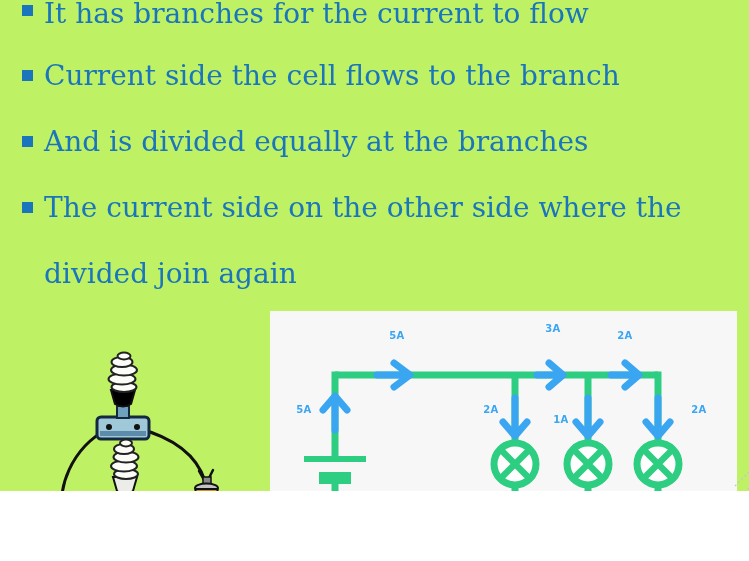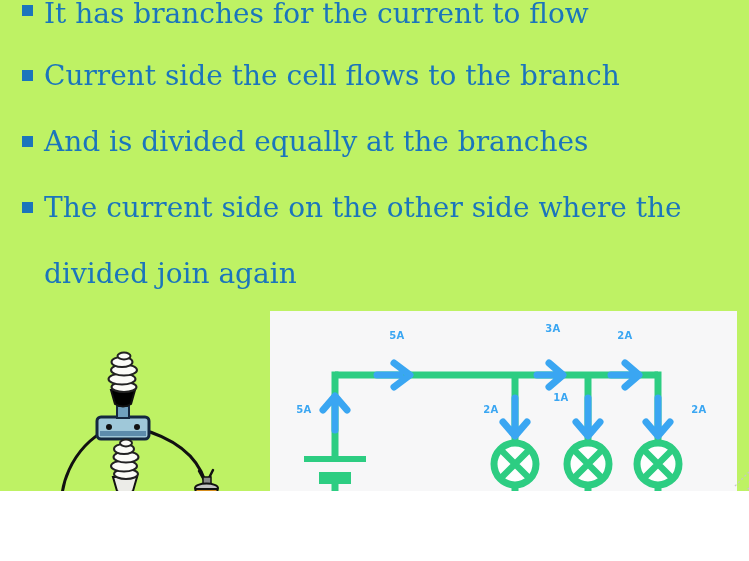--- a/index.html
+++ b/index.html
@@ -196,21 +196,21 @@
         <path d="M288,244 H269 M277,232 L261,244 L277,256"></path>
         <path d="M362,244 H344 M352,232 L336,244 L352,256"></path>
       </g>
     </svg>
 
     <div class="clabel" style="left:127px;top:19px">5A</div>
     <div class="clabel" style="left:283px;top:12px">3A</div>
     <div class="clabel" style="left:355px;top:19px">2A</div>
     <div class="clabel" style="left:34px;top:93px">5A</div>
     <div class="clabel" style="left:221px;top:93px">2A</div>
-    <div class="clabel" style="left:291px;top:81px">1A</div>
+    <div class="clabel" style="left:291px;top:103px">1A</div>
     <div class="clabel" style="left:429px;top:93px">2A</div>
   </div>
 
   <svg class="hatch" width="15" height="93" viewBox="0 0 15 93">
     <g stroke="#c6c6ca" stroke-width="1.3" stroke-dasharray="2,2.5" fill="none">
       <path d="M1,18 L15,4"></path>
       <path d="M1,34 L15,20"></path>
       <path d="M1,50 L15,36"></path>
       <path d="M1,66 L15,52"></path>
       <path d="M1,82 L15,68"></path>

